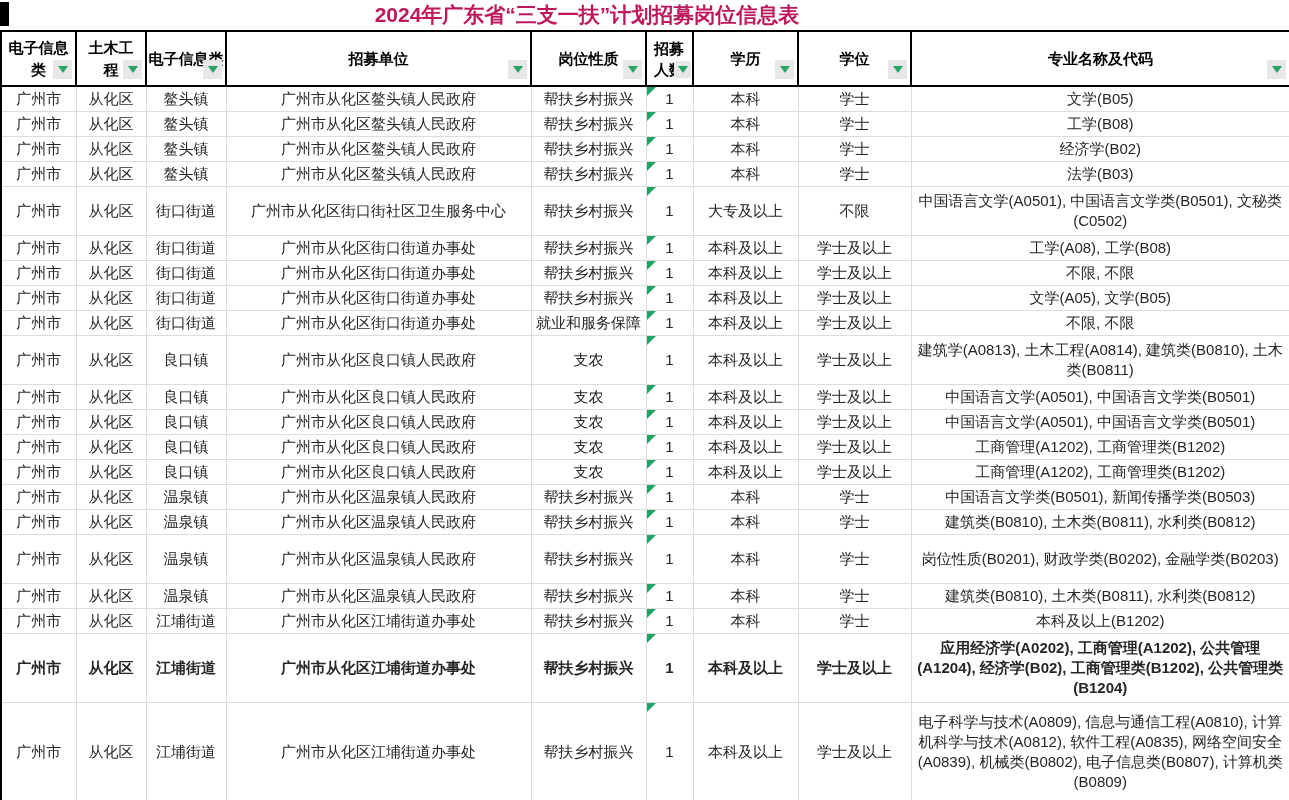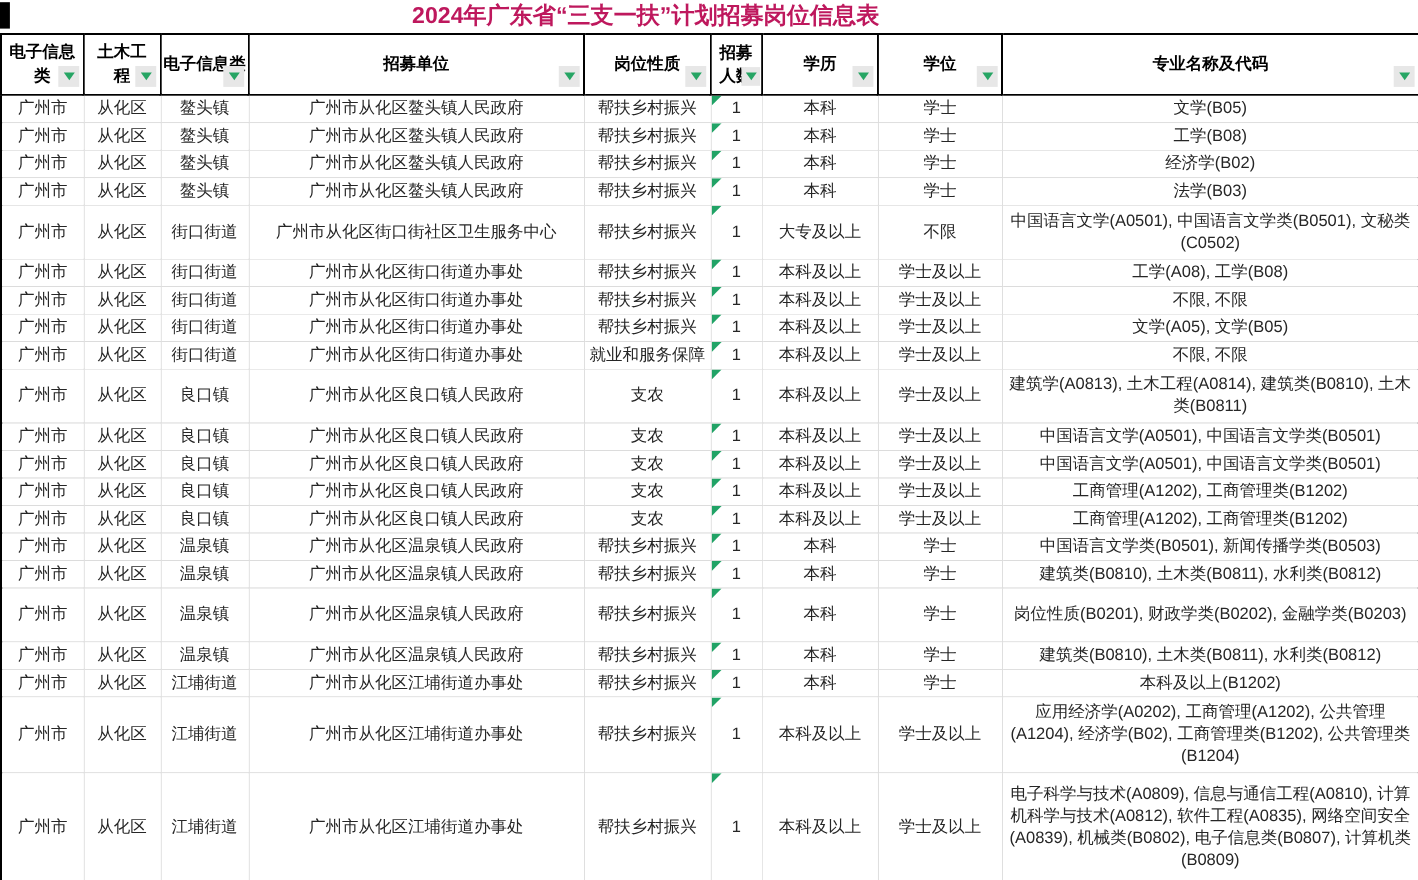--- a/index.html
+++ b/index.html
@@ -44,21 +44,21 @@
     border-left:5px solid transparent; border-right:5px solid transparent;
     border-top:7px solid var(--green,#26a564);
   }
   td {
     position:relative; border:1px solid var(--border-light,#dcdcdc);
     font-size:15px; line-height:20px; text-align:center; vertical-align:middle;
     padding:2px 4px; height:24px; overflow:hidden; background:#fff;
   }
   tbody tr:nth-child(5) td, tbody tr:nth-child(10) td,
   tbody tr:nth-child(17) td { height:49px; }
-  tbody tr:nth-child(20) td { height:69px; }
+  tbody tr:nth-child(20) td { height:69px;font-weight:bold; }
   tbody tr:nth-child(21) td { height:99px;margin-left:35px; }
   .flag {
     position:absolute; left:0; top:0; width:0; height:0;
     border-top:9px solid var(--corner-green,#21a366);
     border-right:9px solid transparent;
   }
 </style>
 </head>
 <body>
 

